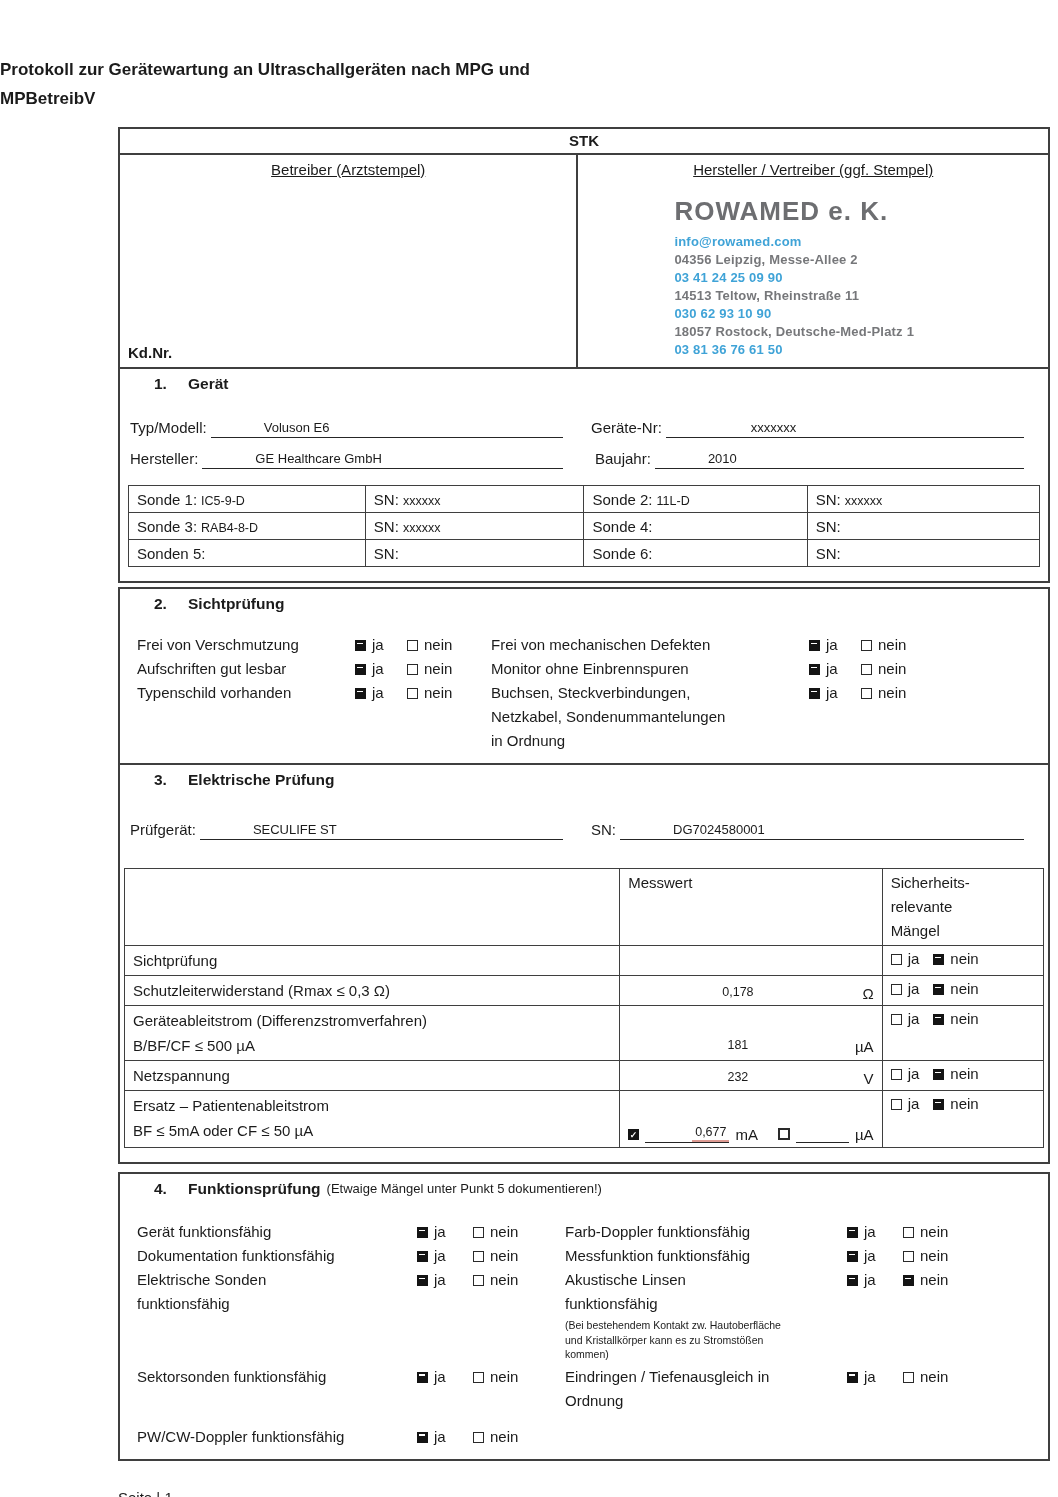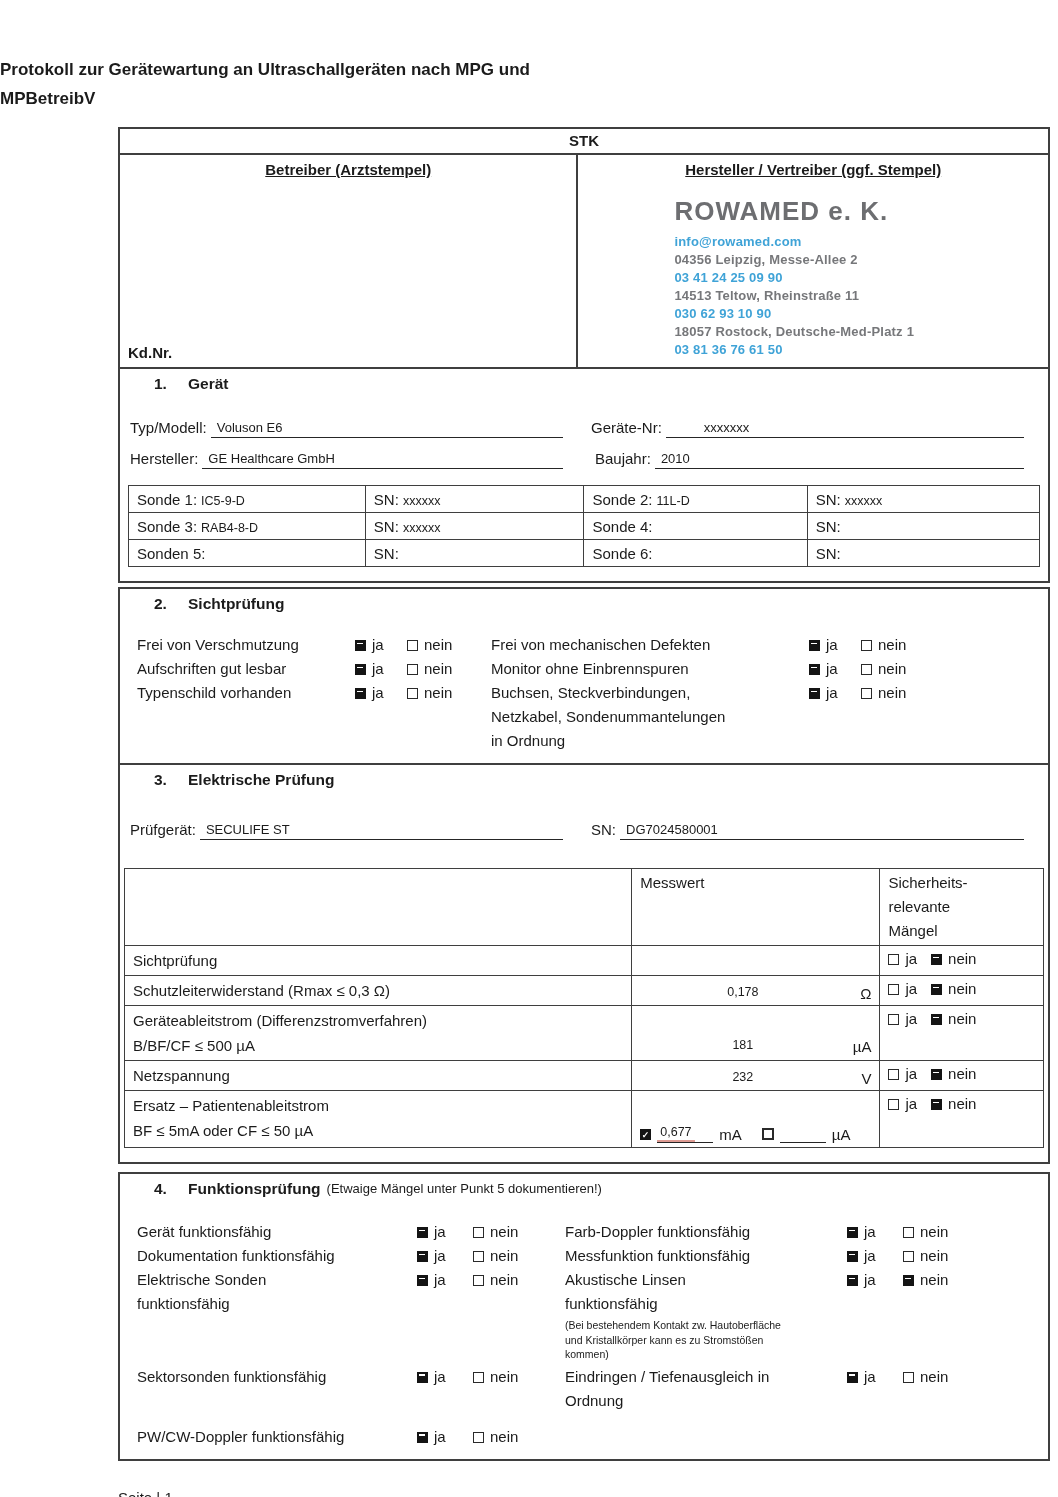--- a/index.html
+++ b/index.html
@@ -10,42 +10,42 @@
   .title{ text-align:left; font-weight:bold; font-size:17px; line-height:29px; padding-top:55px; }
   .content{ margin:14px 118px 0 118px; width:932px; }
 
   .box{ border:2px solid #3f3f3f; box-sizing:border-box; background:#fff; }
 
   
   .stk-bar{ text-align:center; font-weight:bold; font-size:15px; padding:3px 0 4px 0; border-bottom:2px solid #3f3f3f; }
   .stk-cols{ display:flex; min-height:212px; }
   .stk-left{ width:49.4%; border-right:2px solid #3f3f3f; display:flex; flex-direction:column; padding:4px 8px 4px 8px; box-sizing:border-box; }
   .stk-right{ flex:1; padding:4px 8px; box-sizing:border-box; }
-  .colhead{ text-align:center; font-weight:bold; font-size:15px; text-decoration:underline; padding-top:2px; }
+  .colhead{ text-align:center; font-weight:normal; font-size:15px; text-decoration:underline; padding-top:2px; }
   .spacer{ flex:1; }
   .kdnr{ font-weight:bold; font-size:15px; padding:0 0 2px 0; }
   .vendor{ padding:18px 0 0 88px; }
   .v-name{ font-size:26px; font-weight:bold; color:#6d6e71; letter-spacing:1px; }
   .v-line{ font-size:13px; font-weight:bold; letter-spacing:.2px; line-height:18px; }
   .v-email,.v-tel{ color:#3fa3d7; }
   .v-addr{ color:#76777a; }
   .v-email{ margin-top:6px; }
 
   
   .sec-head{ display:flex; padding:6px 0 0 34px; font-size:15.5px; }
   .sec-num{ font-weight:bold; width:34px; }
   .sec-title{ font-weight:bold; }
   .sec-note{ font-weight:normal; font-size:13px; padding-left:6px; padding-top:1px; }
 
   
   .frow{ display:flex; padding:0 24px 0 10px; margin-top:4px; height:27px; }
   .fcell{ display:flex; flex:1; align-items:flex-end; }
   .flabel{ font-size:15px; padding-bottom:2px; white-space:nowrap; }
   .uline{ flex:1; border-bottom:1.6px solid #262626; display:flex; align-items:flex-end; margin-left:4px; }
-  .uval{ font-size:13px; padding:0 2px 2px 6px; white-space:nowrap; }
+  .uval{ font-size:13px; padding:0 2px 2px 6px; white-space:nowrap;margin-left:47px; }
   .gap28{ width:28px; flex:none; }
 
   
   .cb{ width:11px; height:11px; display:inline-block; position:relative; box-sizing:border-box;
        border:1.6px solid #2a2a2a; background:#fff; vertical-align:-1px; }
   .cb.on{ background:#141414; border-color:#141414; }
   .cb.on::after{ content:""; position:absolute; left:1px; right:2.5px; top:1.5px; height:1.6px; background:#fff; }
   .cbx.on::after{ content:"✓"; background:none; color:#fff; font-size:9px; font-weight:bold; line-height:9px; left:0.5px; top:0.5px; height:auto; right:auto; }
   .cb-b{ border-width:2.2px; width:12px; height:12px; }
   .jn{ white-space:nowrap; }

